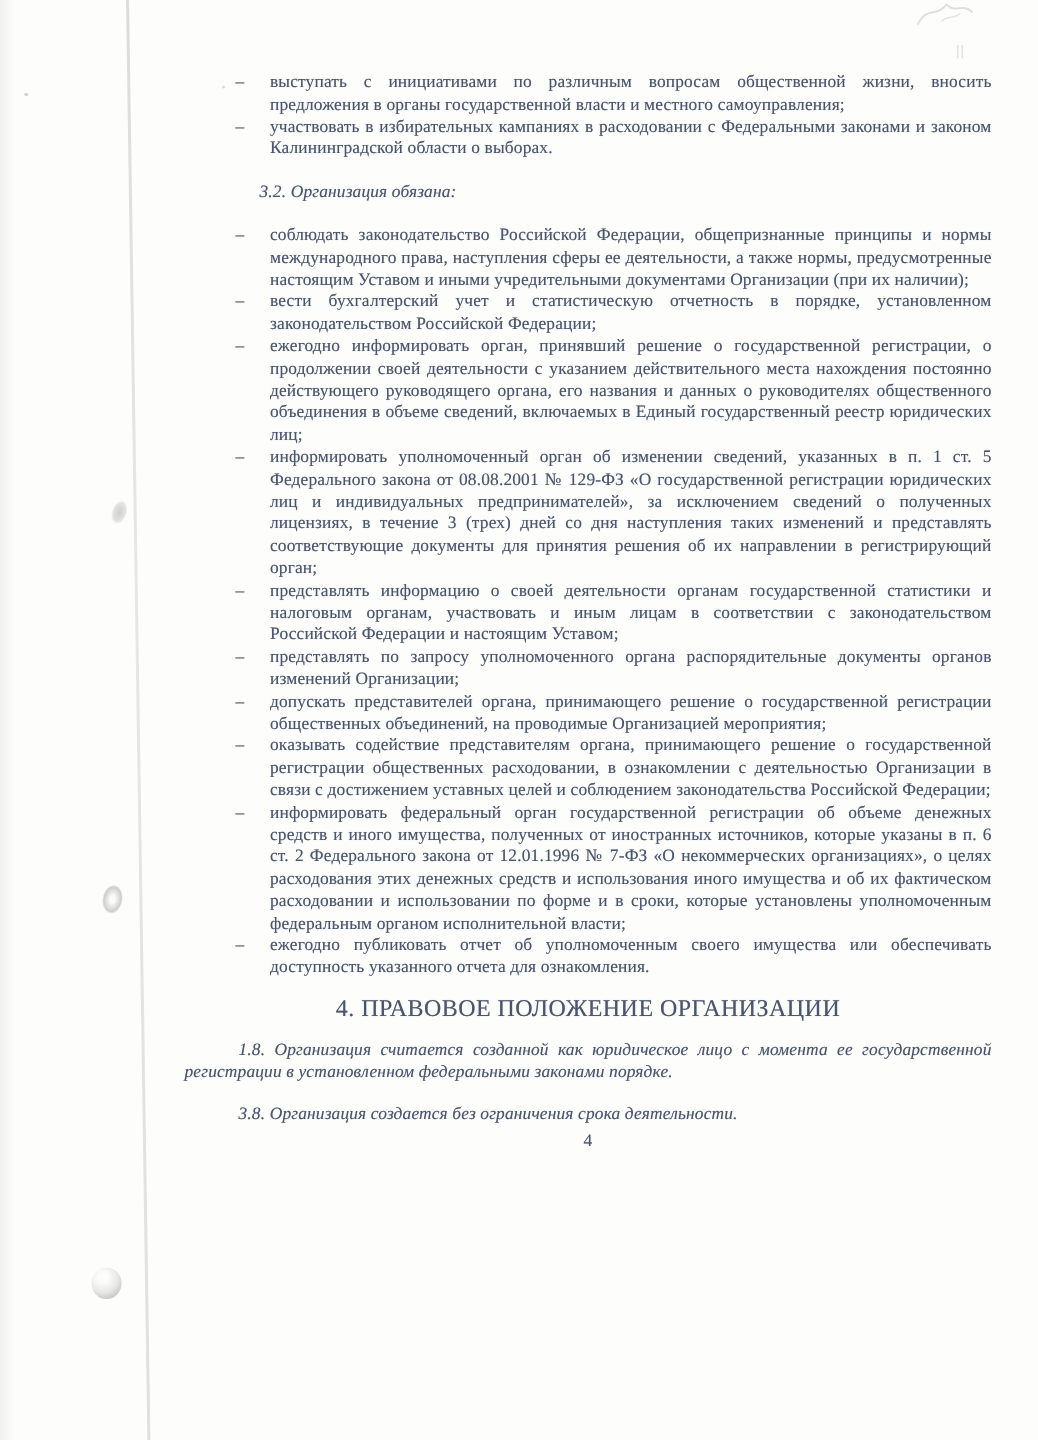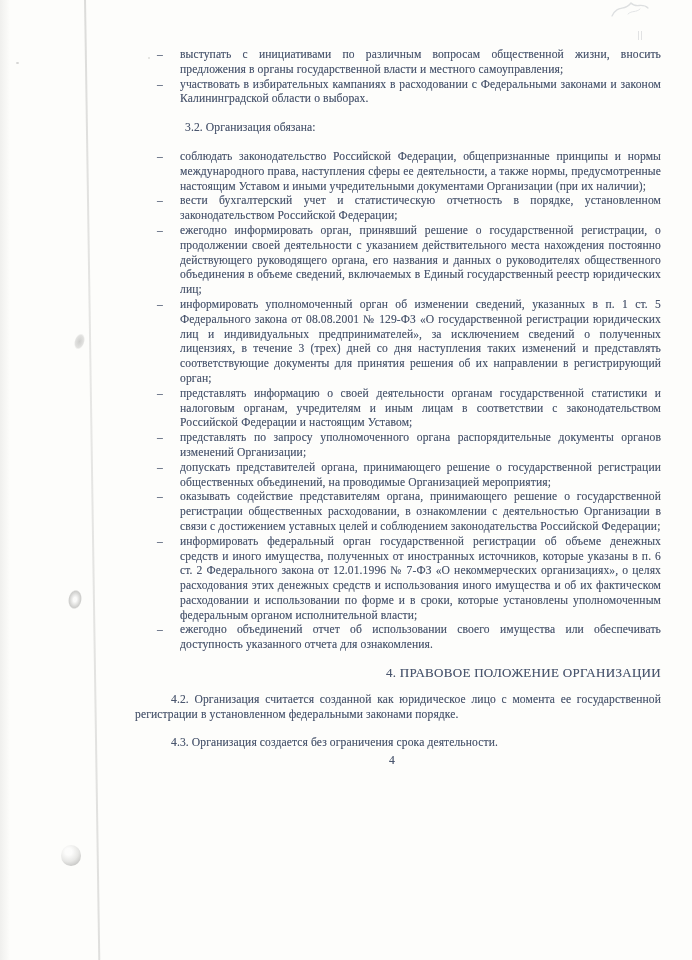--- a/index.html
+++ b/index.html
@@ -46,26 +46,26 @@
   .content{
     position:absolute; left:123px; top:48px; width:538px;
     font-size:11.6px; line-height:14.8px;
     letter-spacing:0.1px;
     text-shadow:0 0 .5px rgba(74,86,110,.5);
   }
   ul.dash-list{ list-style:none; margin:0; padding:0 0 0 57px; }
   ul.dash-list li{ position:relative; }
   .dash{ position:absolute; left:-23px; top:0; }
   .li-text{ display:block; text-align:justify; }
-  .para{ margin:13px 0 0 12px; text-align:justify; text-indent:36px; }
+  .para{ margin:13px 0 0 0; text-align:justify; text-indent:36px;font-style:italic; }
   .para-32{ margin-top:14px; text-indent:50px; text-align:left; }
   ul.obligations{ margin-top:14px; }
   .section-title{
-    margin:12px 0 0 0; font-size:13px; font-weight:normal;
-    text-align:right; letter-spacing:.3px; line-height:15px;
+    margin:12px 0 0 0; font-size:16px; font-weight:normal;
+    text-align:center; letter-spacing:.3px; line-height:15px;
   }
   .page-number{ margin-top:4px; text-align:center; }
 </style>
 </head>
 <body>
 
 <div class="page">
 
   <div class="fold-line"></div>
   <div class="hole hole-1"></div>
@@ -107,44 +107,44 @@
       <li>
         <span class="dash">–</span>
         <span class="li-text">ежегодно информировать орган, принявший решение о государственной регистрации, о продолжении своей деятельности с указанием действительного места нахождения постоянно действующего руководящего органа, его названия и данных о руководителях общественного объединения в объеме сведений, включаемых в Единый государственный реестр юридических лиц;</span>
       </li>
       <li>
         <span class="dash">–</span>
         <span class="li-text">информировать уполномоченный орган об изменении сведений, указанных в п. 1 ст. 5 Федерального закона от 08.08.2001 № 129-ФЗ «О государственной регистрации юридических лиц и индивидуальных предпринимателей», за исключением сведений о полученных лицензиях, в течение 3 (трех) дней со дня наступления таких изменений и представлять соответствующие документы для принятия решения об их направлении в регистрирующий орган;</span>
       </li>
       <li>
         <span class="dash">–</span>
-        <span class="li-text">представлять информацию о своей деятельности органам государственной статистики и налоговым органам, учредителям и иным лицам в соответствии с законодательством Российской Федерации и настоящим Уставом;</span>
+        <span class="li-text">представлять информацию о своей деятельности органам государственной статистики и налоговым органам, участвовать и иным лицам в соответствии с законодательством Российской Федерации и настоящим Уставом;</span>
       </li>
       <li>
         <span class="dash">–</span>
         <span class="li-text">представлять по запросу уполномоченного органа распорядительные документы органов изменений Организации;</span>
       </li>
       <li>
         <span class="dash">–</span>
         <span class="li-text">допускать представителей органа, принимающего решение о государственной регистрации общественных объединений, на проводимые Организацией мероприятия;</span>
       </li>
       <li>
         <span class="dash">–</span>
         <span class="li-text">оказывать содействие представителям органа, принимающего решение о государственной регистрации общественных расходовании, в ознакомлении с деятельностью Организации в связи с достижением уставных целей и соблюдением законодательства Российской Федерации;</span>
       </li>
       <li>
         <span class="dash">–</span>
         <span class="li-text">информировать федеральный орган государственной регистрации об объеме денежных средств и иного имущества, полученных от иностранных источников, которые указаны в п. 6 ст. 2 Федерального закона от 12.01.1996 № 7-ФЗ «О некоммерческих организациях», о целях расходования этих денежных средств и использования иного имущества и об их фактическом расходовании и использовании по форме и в сроки, которые установлены уполномоченным федеральным органом исполнительной власти;</span>
       </li>
       <li>
         <span class="dash">–</span>
-        <span class="li-text">ежегодно объединений отчет об использовании своего имущества или обеспечивать доступность указанного отчета для ознакомления.</span>
+        <span class="li-text">ежегодно публиковать отчет об уполномоченным своего имущества или обеспечивать доступность указанного отчета для ознакомления.</span>
       </li>
     </ul>
 
     <h2 class="section-title">4. ПРАВОВОЕ ПОЛОЖЕНИЕ ОРГАНИЗАЦИИ</h2>
 
-    <p class="para">4.2. Организация считается созданной как юридическое лицо с момента ее государственной регистрации в установленном федеральными законами порядке.</p>
-    <p class="para">4.3. Организация создается без ограничения срока деятельности.</p>
+    <p class="para">1.8. Организация считается созданной как юридическое лицо с момента ее государственной регистрации в установленном федеральными законами порядке.</p>
+    <p class="para">3.8. Организация создается без ограничения срока деятельности.</p>
 
     <div class="page-number">4</div>
   </div>
 </div>
 
 </body></html>

